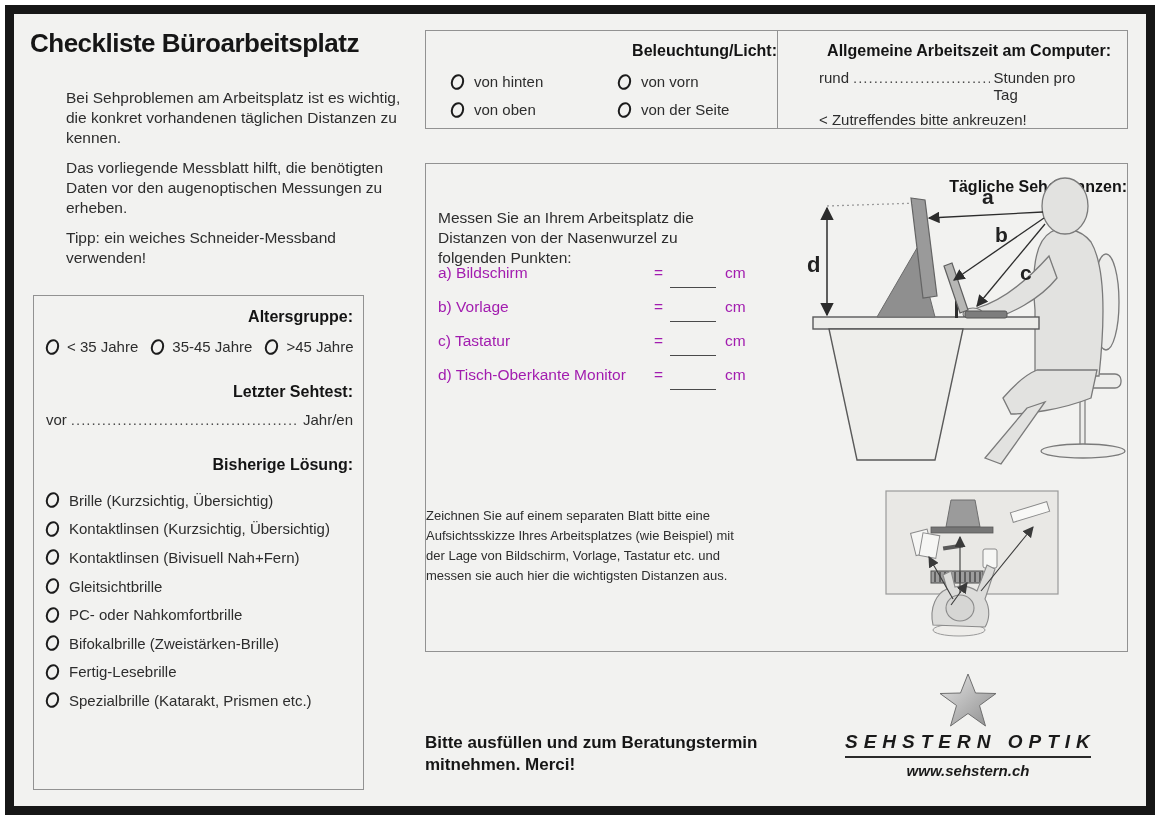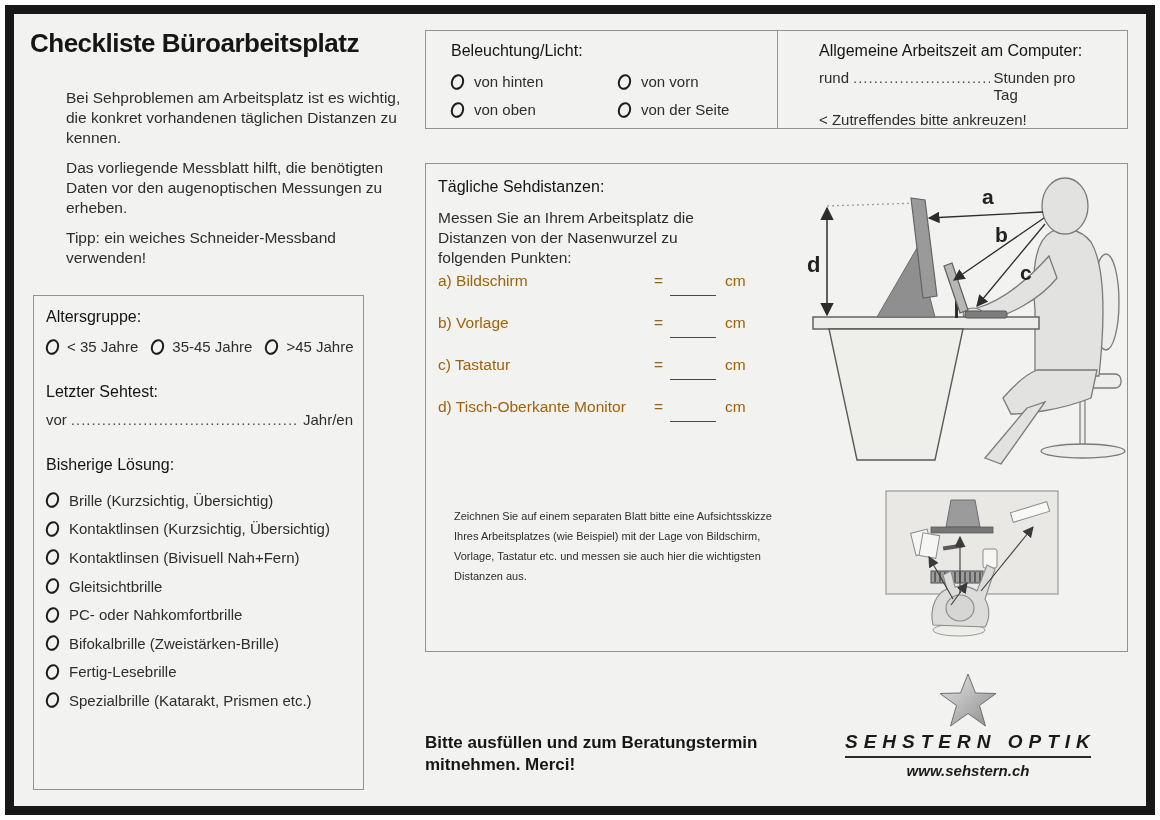--- a/index.html
+++ b/index.html
@@ -21,21 +21,21 @@
     left:16px;top:14px;width:360px;
     font-size:26px;font-weight:bold;color:#161616;letter-spacing:-0.5px;
   }
   .intro{left:16px;top:64px;width:336px;margin-left:36px;}
   .intro p{font-size:15.5px;line-height:20px;color:#2d2d2d;margin:10px 0 0 0;}
 
   .box{border:1px solid #929292;background:#f2f2f0;box-sizing:border-box;}
 
   
   .left-box{left:19px;top:281px;width:331px;height:495px;padding:12px 10px 17px 12px;}
-  .box-heading{font-size:16px;font-weight:normal;color:#141414;}
+  .box-heading{font-size:16px;font-weight:bold;color:#141414;text-align:right;}
   .radio{
     display:inline-block;width:9px;height:12px;border:2px solid #1c1c1c;
     border-radius:50%;transform:rotate(20deg);flex:none;background:transparent;
   }
   .opt{display:flex;align-items:center;gap:10px;font-size:15px;color:#2d2d2d;white-space:nowrap;}
   .age-row{display:flex;gap:13px;margin-top:12px;}
   .age-row .opt{gap:8px;}
   .sec-gap{margin-top:28px;}
   .fill-line{display:flex;align-items:baseline;font-size:15px;color:#2d2d2d;margin-top:10px;}
   .fill-line .dots{color:#4c4c4c;overflow:hidden;white-space:nowrap;flex:1 1 auto;margin:0 4px;letter-spacing:1px;}
@@ -48,26 +48,26 @@
   .cell-light{width:352px;border-right:1px solid #929292;padding:11px 0 0 25px;}
   .light-grid{display:grid;grid-template-columns:167px auto;row-gap:11px;margin-top:13px;}
   .cell-time{flex:1;padding:11px 16px 0 41px;}
   .cell-time .fill-line{margin-top:9px;width:282px;}
   .note-line{font-size:15px;color:#2d2d2d;margin-top:8px;}
 
   
   .main-box{left:411px;top:149px;width:703px;height:489px;padding:14px 0 0 12px;}
   .main-box .m-intro{width:262px;font-size:15.5px;line-height:20px;color:#2d2d2d;margin-top:12px;}
   .measures{position:absolute;left:12px;top:100px;width:330px;}
-  .measure-row{display:flex;align-items:baseline;height:34px;font-size:15.5px;color:#a16207;margin-top:8px;}
+  .measure-row{display:flex;align-items:baseline;height:34px;font-size:15.5px;color:#a21caf;}
   .m-label{width:216px;}
   .m-eq{width:16px;}
   .m-blank{width:46px;border-bottom:1.5px solid #4a4a4a;align-self:center;height:13px;margin-right:9px;}
   .m-unit{}
-  .sketch-note{position:absolute;left:28px;top:342px;width:322px;font-size:11px;line-height:20px;color:#2d2d2d;}
+  .sketch-note{position:absolute;left:0;top:342px;width:322px;font-size:13px;line-height:20px;color:#2d2d2d;}
   .main-illustration{position:absolute;left:373px;top:6px;}
   .top-view{position:absolute;left:459px;top:323px;}
 
   
   .footer-note{
     left:411px;top:718px;width:350px;
     font-size:17px;line-height:22px;font-weight:bold;color:#161616;
   }
   .logo{left:831px;top:659px;width:246px;text-align:center;}
   .logo .star{display:block;margin:0 auto 2px auto;}

